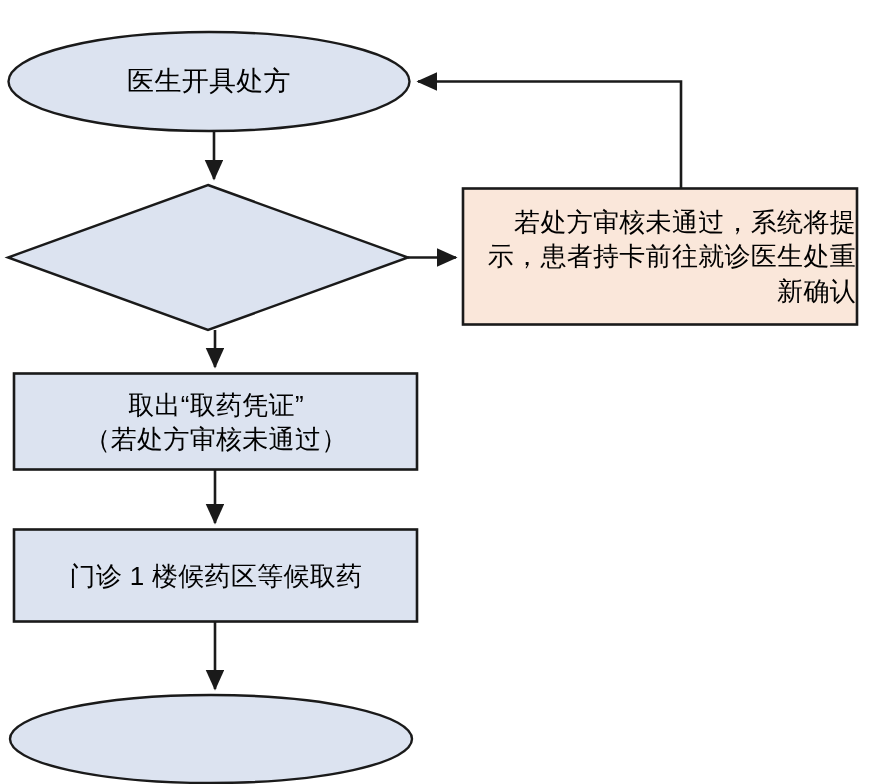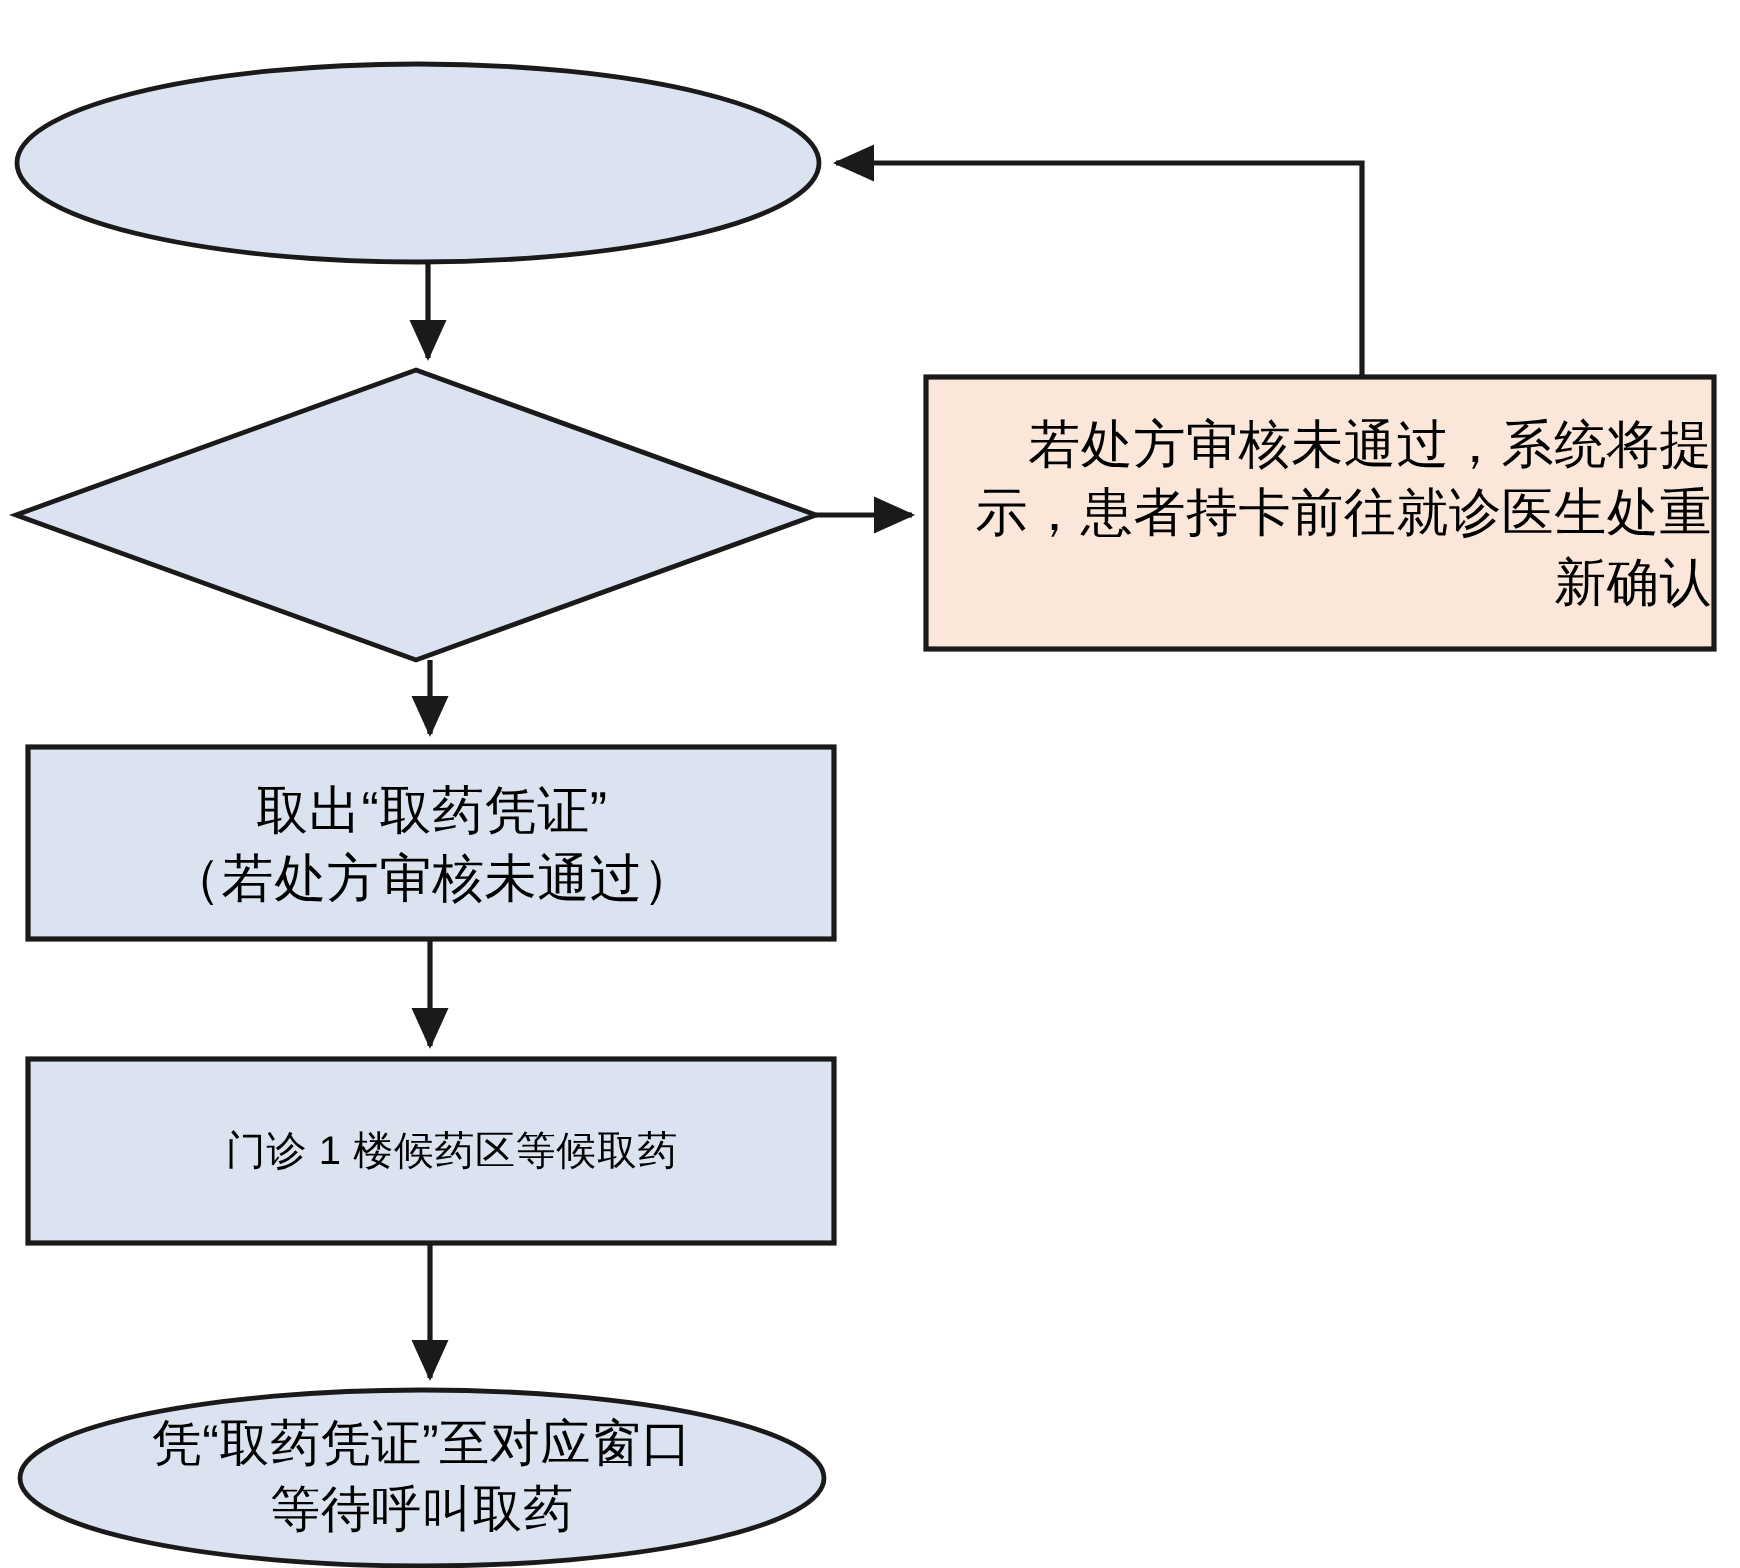--- a/index.html
+++ b/index.html
@@ -35,21 +35,21 @@
     pointer-events: none;
     line-height: 1.32;
     white-space: pre-line;
     letter-spacing: 0.3px;
     font-weight: 500;
   }
   .lbl-start      { left: 8px;   top: 32px;  width: 402px; height: 99px;  font-size: 27px; }
   .lbl-decision   { left: 18px;  top: 185px; width: 380px; height: 145px; font-size: 25px; }
   .lbl-note       { left: 466px; top: 190px; width: 390px; height: 133px; font-size: 26px; text-align: right; }
   .lbl-voucher    { left: 14px;  top: 374px; width: 404px; height: 96px;  font-size: 26px; }
-  .lbl-wait       { left: 24px;  top: 530px; width: 404px; height: 92px;  font-size: 20px; }
+  .lbl-wait       { left: 14px;  top: 530px; width: 404px; height: 92px;  font-size: 26px; }
   .lbl-end        { left: 10px;  top: 695px; width: 402px; height: 88px;  font-size: 25px; }
 </style>
 </head>
 <body>
 
 <div id="flow-root">
 
   <svg id="flow-svg" viewBox="0 0 870 784">
     <defs>
       <marker id="arrowhead" markerWidth="9" markerHeight="9" refX="7.4" refY="3.6" orient="auto" markerUnits="strokeWidth">
@@ -75,25 +75,24 @@
 
     <path d="M681,188.5 L681,81.5 L418,81.5" fill="none" stroke="#1a1a1a" stroke-width="2.6" marker-end="url(#arrowhead)"></path>
 
     <line x1="215" y1="330" x2="215" y2="367" stroke="#1a1a1a" stroke-width="2.6" marker-end="url(#arrowhead)"></line>
 
     <line x1="215" y1="470" x2="215" y2="523" stroke="#1a1a1a" stroke-width="2.6" marker-end="url(#arrowhead)"></line>
 
     <line x1="215" y1="622" x2="215" y2="689" stroke="#1a1a1a" stroke-width="2.6" marker-end="url(#arrowhead)"></line>
   </svg>
 
+  <div class="node-label lbl-start">医生开具处方</div>
 
 
   <div class="node-label lbl-note">若处方审核未通过，系统将提示，患者持卡前往就诊医生处重新确认</div>
 
   <div class="node-label lbl-voucher">取出“取药凭证”
 （若处方审核未通过）</div>
 
   <div class="node-label lbl-wait">门诊 1 楼候药区等候取药</div>
 
-  <div class="node-label lbl-end">凭“取药凭证”至对应窗口
-等待呼叫取药</div>
 
 </div>
 
 </body></html>

